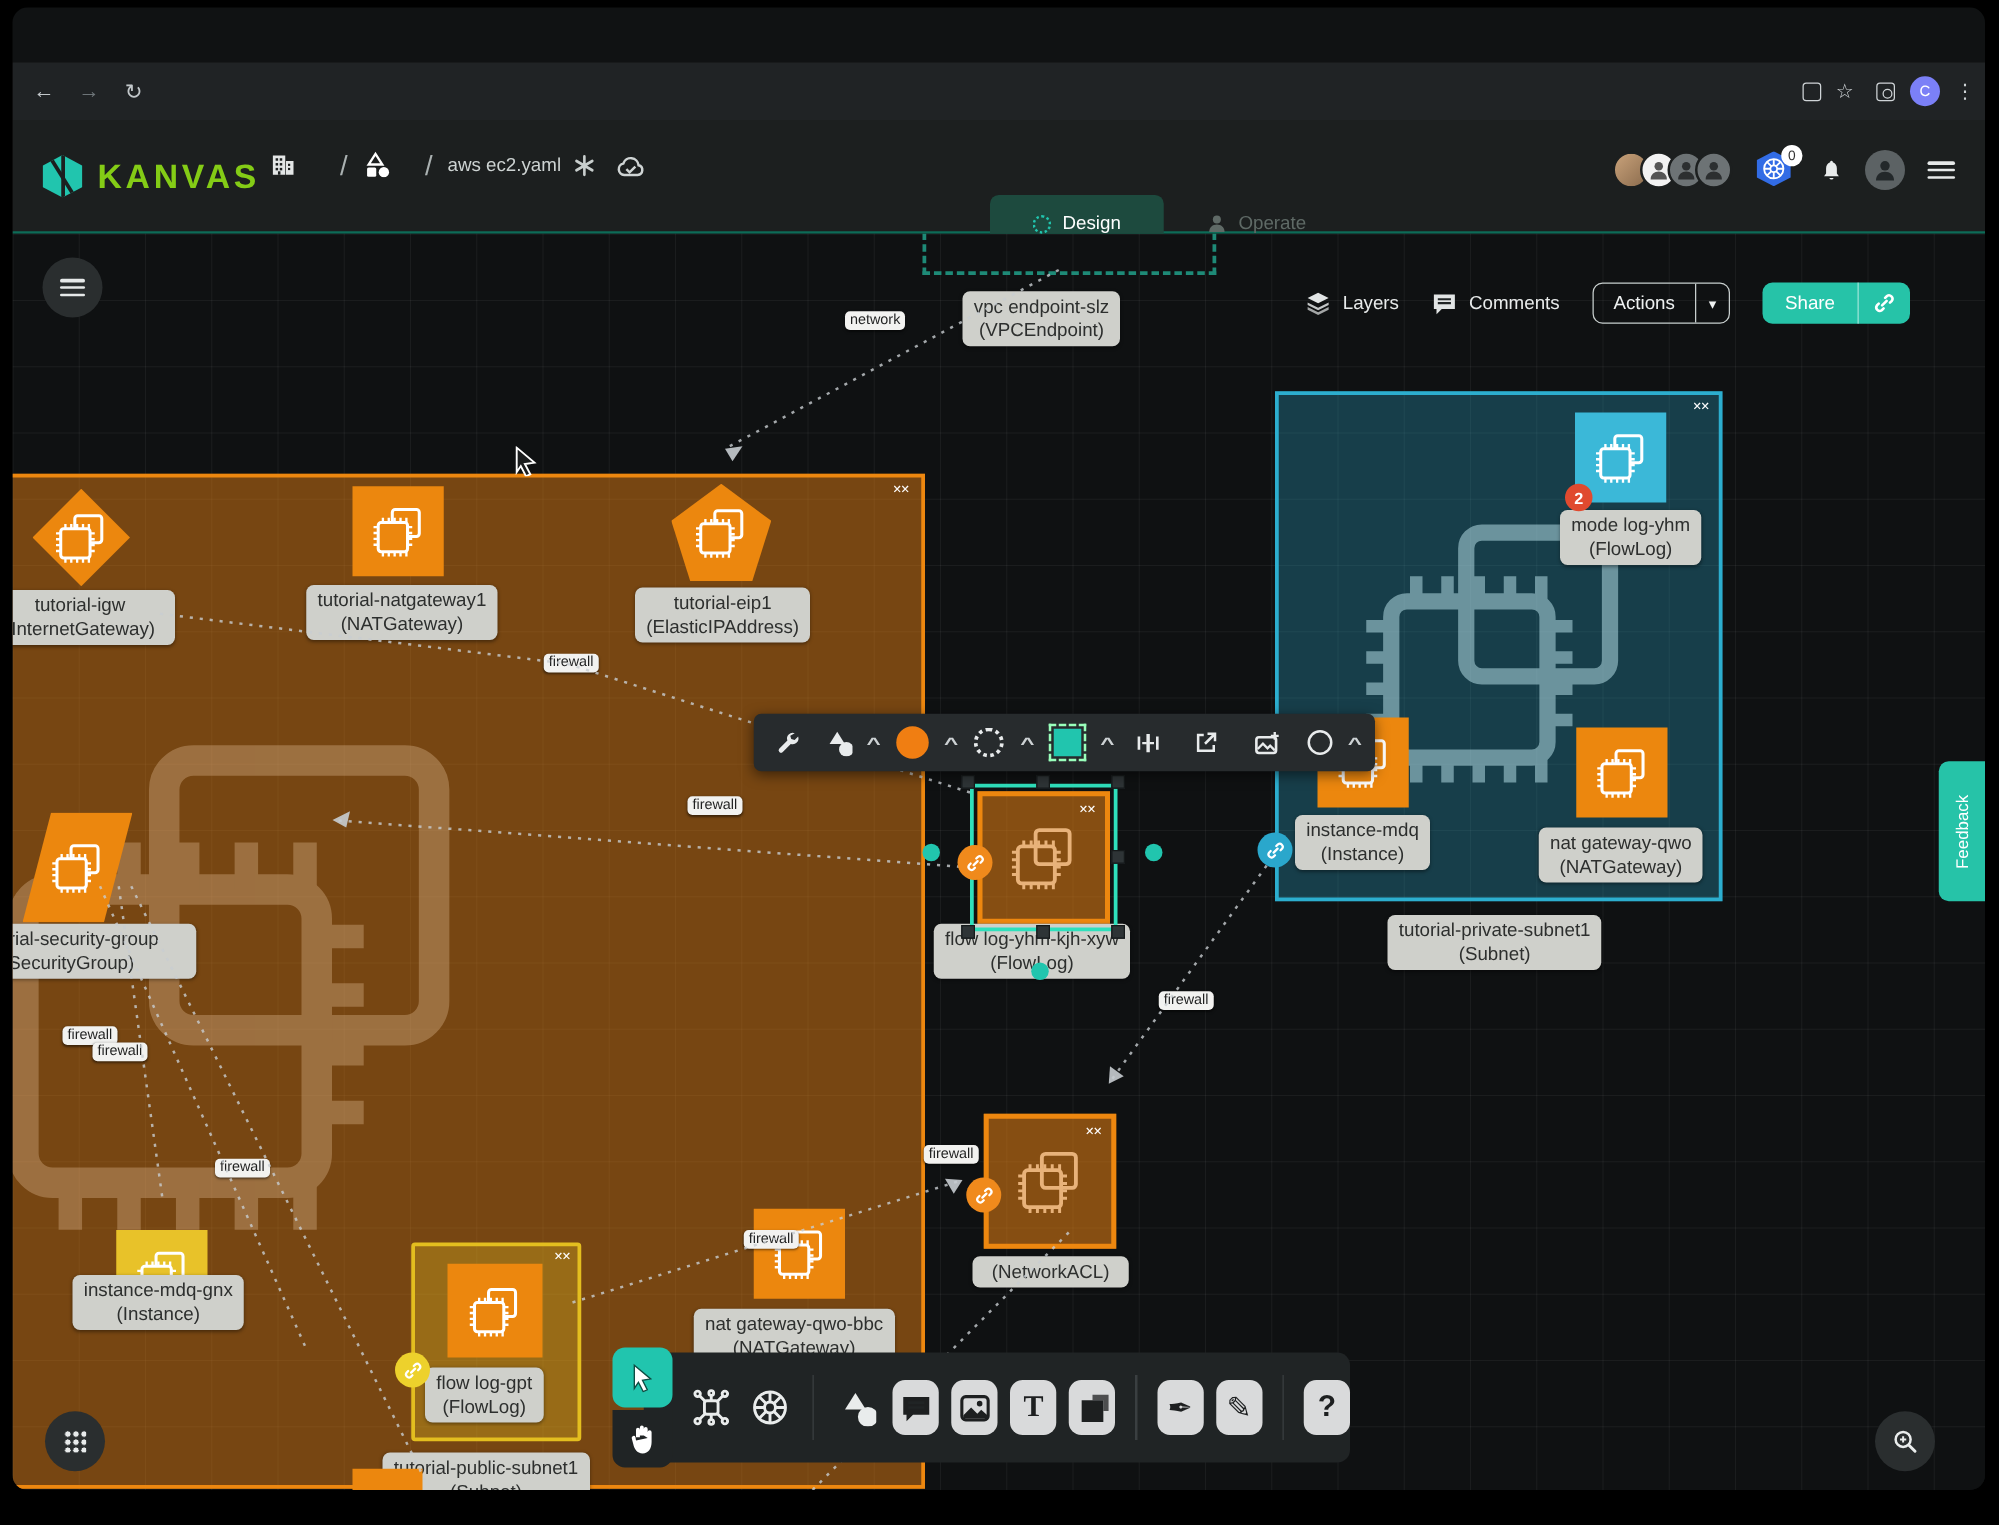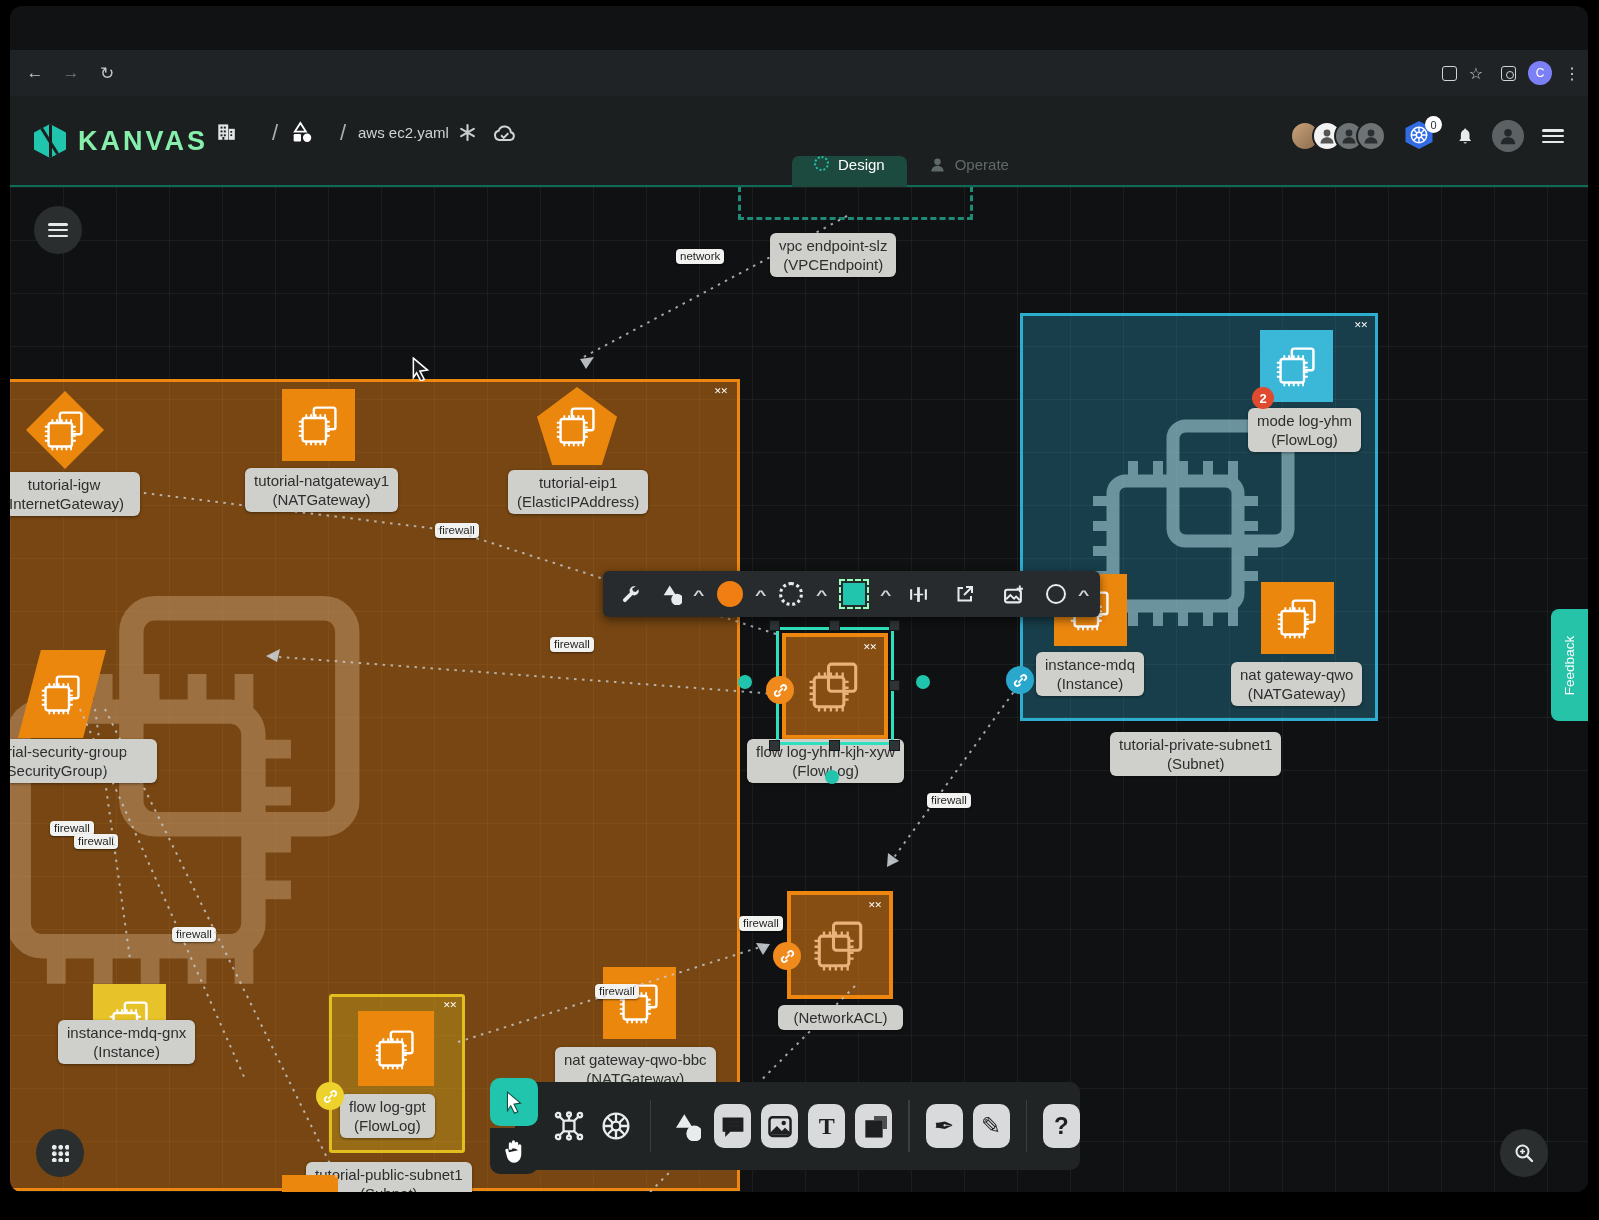--- a/index.html
+++ b/index.html
@@ -30,40 +30,40 @@
   .sq-ic.lens:after { content:""; position:absolute; right:1px; bottom:1px; width:6px; height:6px; border:1.5px solid #cfd4d7; border-radius:50%; }
   .avatarC { width:24px; height:24px; border-radius:50%; background:#7b80f7; color:#fff; font-size:12px; display:flex; align-items:center; justify-content:center; }
 
   
   .appheader { position:absolute; left:0; top:90px; width:100%; height:91px; background:#1c1f1f; }
   .appheader:after { content:""; position:absolute; left:0; bottom:0; width:100%; height:2px; background:#0d6b57; }
   .logo { position:absolute; left:24px; top:28px; display:flex; align-items:center; gap:12px; }
   .logo-mark { width:32px; height:34px; background:#21C5AE; clip-path:polygon(50% 0,100% 25%,100% 75%,50% 100%,0 75%,0 25%); position:relative; }
   .logo-mark:before { content:""; position:absolute; left:15px; top:0; width:2.5px; height:100%; background:#1c1f1f; }
   .logo-mark:after { content:""; position:absolute; left:-4px; top:15.5px; width:40px; height:2.5px; background:#1c1f1f; transform:rotate(58deg); box-shadow:0 0 0 0 #1c1f1f; }
-  .logo-text { color:#86efac; font-size:27px; font-weight:bold; letter-spacing:3px; }
+  .logo-text { color:#84cc16; font-size:27px; font-weight:bold; letter-spacing:3px; }
   .crumb { position:absolute; top:24px; display:flex; align-items:center; color:#cfd4d4; }
   .crumb .slash { color:#aab1b1; font-size:22px; font-weight:300; margin:0 14px; }
   .filename { color:#cdd3d2; font-size:15px; }
   .hdr-right { position:absolute; right:24px; top:24px; display:flex; align-items:center; gap:18px; }
   .avatars { display:flex; }
   .av { width:30px; height:30px; border-radius:50%; border:2px solid #1c1f1f; margin-left:-8px; display:flex; align-items:center; justify-content:center; }
   .av svg { width:18px; height:18px; }
   .k8s-wrap { position:relative; width:34px; height:30px; }
   .k8s-hex { width:30px; height:28px; background:#326CE5; clip-path:polygon(50% 0,95% 25%,95% 75%,50% 100%,5% 75%,5% 25%); display:flex; align-items:center; justify-content:center; }
   .badge0 { position:absolute; right:-4px; top:-5px; width:17px; height:17px; background:#fff; color:#333; border-radius:50%; font-size:11px; display:flex; align-items:center; justify-content:center; }
   .bell { width:18px; height:18px; }
   .user-circ { width:32px; height:32px; border-radius:50%; background:#5c6264; display:flex; align-items:center; justify-content:center; }
   .burger { width:22px; height:14px; position:relative; }
   .burger i, .burger:before, .burger:after { content:""; position:absolute; left:0; width:100%; height:2.5px; background:#e6e9e9; border-radius:2px; }
   .burger:before{ top:0; } .burger i{ top:5.8px; } .burger:after{ top:11.5px; }
 
   
   .modetabs { position:absolute; left:782px; top:150px; display:flex; height:31px; z-index:60; }
-  .modetab { display:flex; align-items:flex-start; gap:9px; padding:0 22px; font-size:15px; border-radius:7px 7px 0 0; }
+  .modetab { display:flex; align-items:flex-end; gap:9px; padding:0 34px; font-size:15px; border-radius:7px 7px 0 0; }
   .modetab.active { background:#1d4a3e; color:#fff; }
   .modetab.inactive { color:#5f6a66; }
   .mesh-dot { width:15px; height:15px; border:2.5px dotted #21C5AE; border-radius:50%; }
 
   
   .canvas { position:absolute; left:0; top:181px; width:100%; height:1005px; background:#0f1112;
     background-image:linear-gradient(rgba(255,255,255,.05) 1px,transparent 1px),linear-gradient(90deg,rgba(255,255,255,.05) 1px,transparent 1px);
     background-size:53px 53px; overflow:hidden; }
 
   .region { position:absolute; }
@@ -623,20 +623,46 @@
           <svg width="21" height="21" viewBox="0 0 20 19">
             <use href="#addimg"></use>
           </svg>
         </span>
       <span class="ctx-it" style="width:30px">
           <span class="ring"></span>
         </span>
       <span class="chev">^</span>
     </div>
 
+    <div class="tr-bar">
+      <div class="tr-item">
+        <svg width="21" height="21" viewBox="0 0 20 20" style="color:#e2e5e5">
+            <use href="#layers"></use>
+          </svg>
+        <span>Layers</span>
+      </div>
+      <div class="tr-item">
+        <svg width="21" height="21" viewBox="0 0 20 19" style="color:#e2e5e5">
+            <use href="#commenticon"></use>
+          </svg>
+        <span>Comments</span>
+      </div>
+      <div class="btn-actions">
+        <span class="lbl">Actions</span>
+        <span class="car">▾</span>
+      </div>
+      <div class="btn-share">
+        <span class="lbl">Share</span>
+        <span class="lnk">
+            <svg width="17" height="17" viewBox="0 0 14 14" style="color:#fff">
+              <use href="#link"></use>
+            </svg>
+          </span>
+      </div>
+    </div>
 
     <div class="circle-btn" style="left:24px;top:19px">
       <span class="burger" style="width:20px">
           <i></i>
         </span>
     </div>
     <div class="circle-btn" style="left:26px;top:942px">
       <span class="gridglyph"></span>
     </div>
     <div class="circle-btn" style="left:1490px;top:942px">

